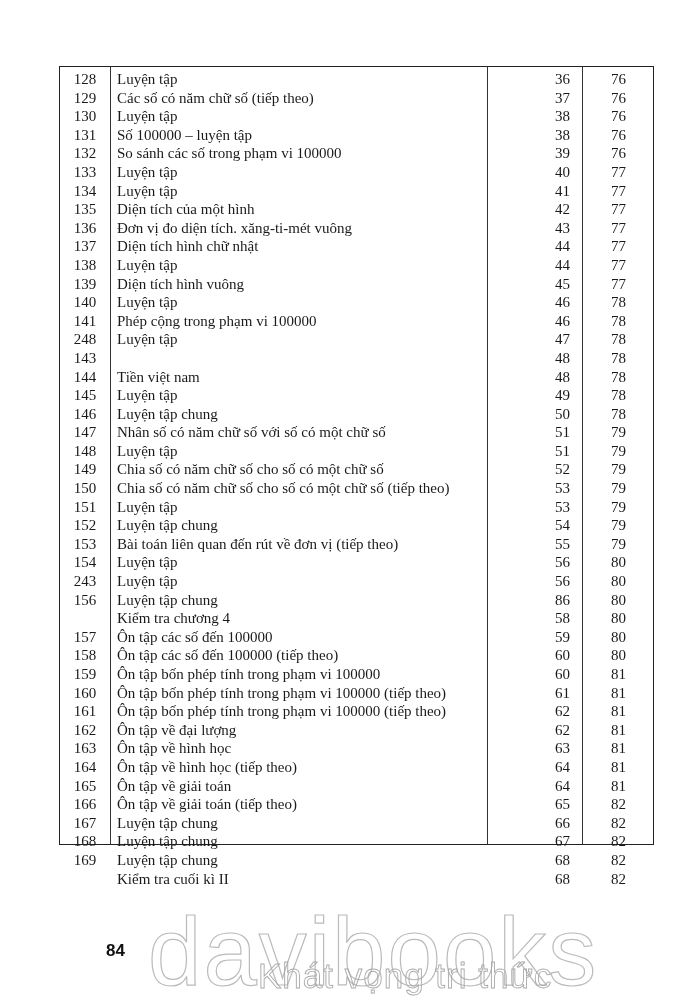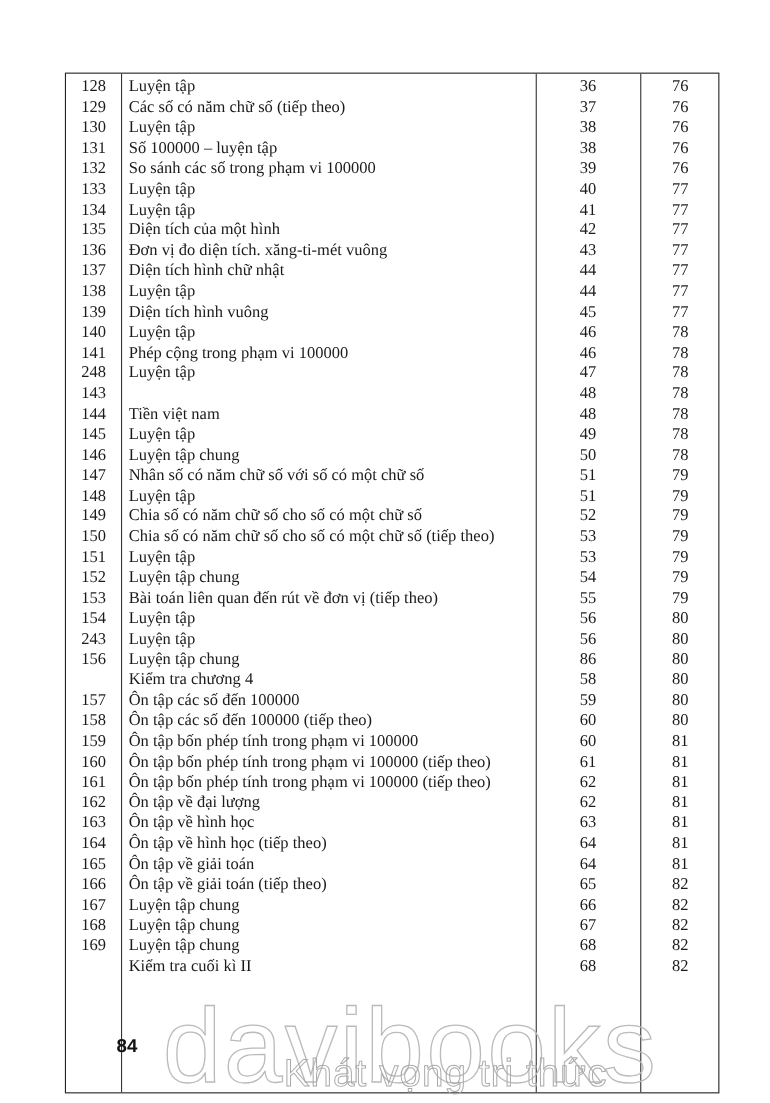--- a/index.html
+++ b/index.html
@@ -1,26 +1,26 @@
 <!DOCTYPE html>
 <html><head>
 <meta charset="utf-8">
 <style>
   html, body { margin:0; padding:0; }
   body { width:700px; height:1003px; background:#ffffff; position:relative; overflow:hidden;
          font-family:"Liberation Serif", serif; color:#1a1a1a; }
-  .toc { position:absolute; left:59px; top:66px; width:595px; height:928px;
+  .toc { position:absolute; left:59px; top:66px; width:595px; height:779px;
          border:1.5px solid #222; box-sizing:border-box; }
   .colline { position:absolute; top:0; bottom:0; width:0; border-left:1.2px solid #333; }
   .rows { position:absolute; left:0; top:3px; right:0; }
   .row { position:relative; height:18.6px; line-height:18.6px; font-size:15px; white-space:nowrap; }
   .num { position:absolute; left:0; width:50px; text-align:center; }
   .title { position:absolute; left:57px; }
   .title.italic { }
-  .week { position:absolute; left:427px; width:95px; text-align:center; }
+  .week { position:absolute; left:427px; width:95px; text-align:center;padding-left:28px; }
   .page { position:absolute; left:522px; width:73px; text-align:center; }
   .pagenum { position:absolute; left:58px; top:941px; font-family:"Liberation Sans", sans-serif;
              font-weight:bold; font-size:17px; color:#111;margin-left:48px; }
   .wm1 { position:absolute; left:148px; top:868px; font-family:"Liberation Sans", sans-serif;
          font-size:96px; color:transparent; -webkit-text-stroke:1.2px #bbb; letter-spacing:2px; line-height:1;margin-top:36px; }
   .wm2 { position:absolute; left:258px; top:958px; font-family:"Liberation Sans", sans-serif;
          font-size:35px; color:transparent; -webkit-text-stroke:0.9px #aaa; letter-spacing:1px; line-height:1; }
 </style>
 </head>
 <body>

